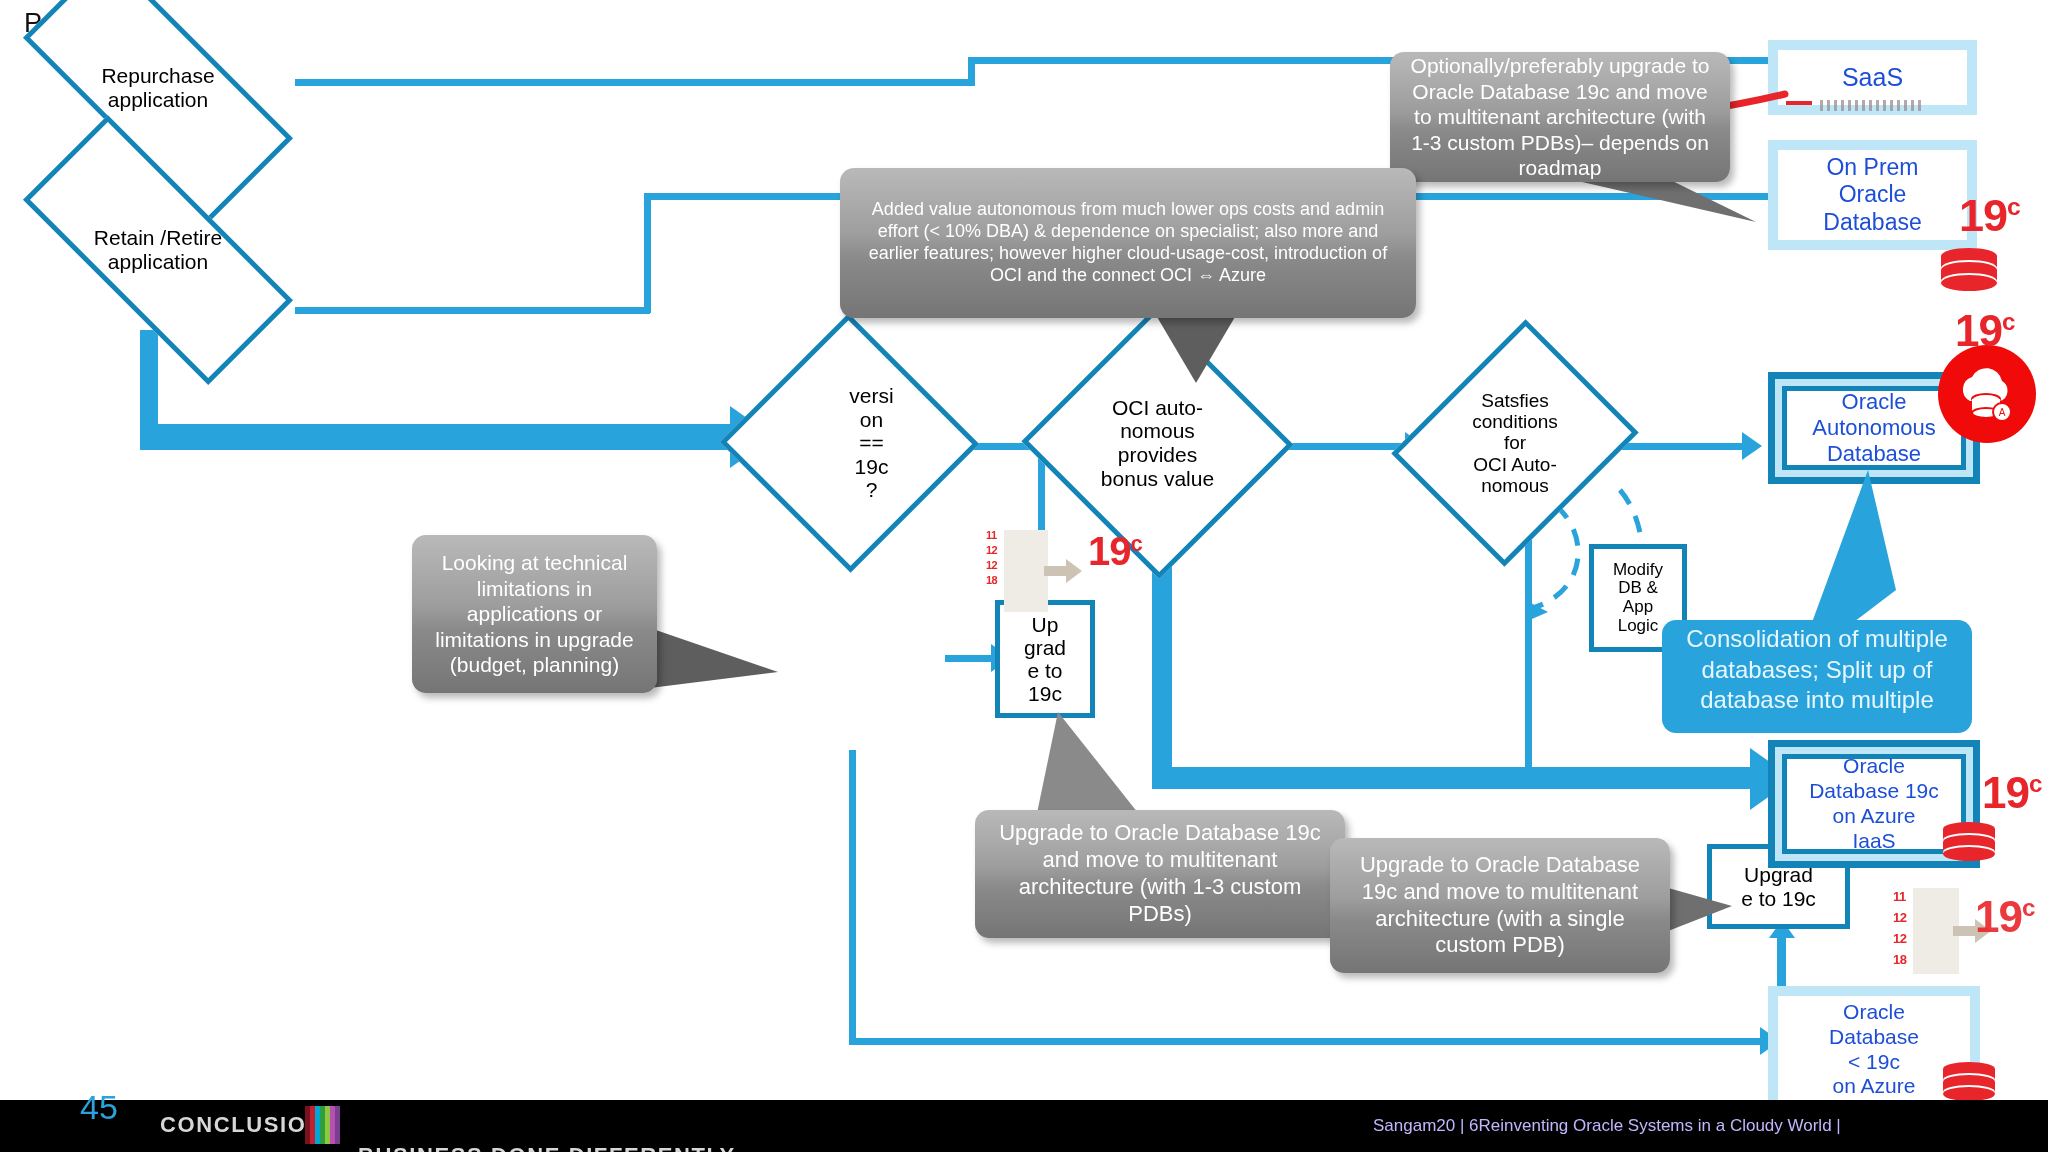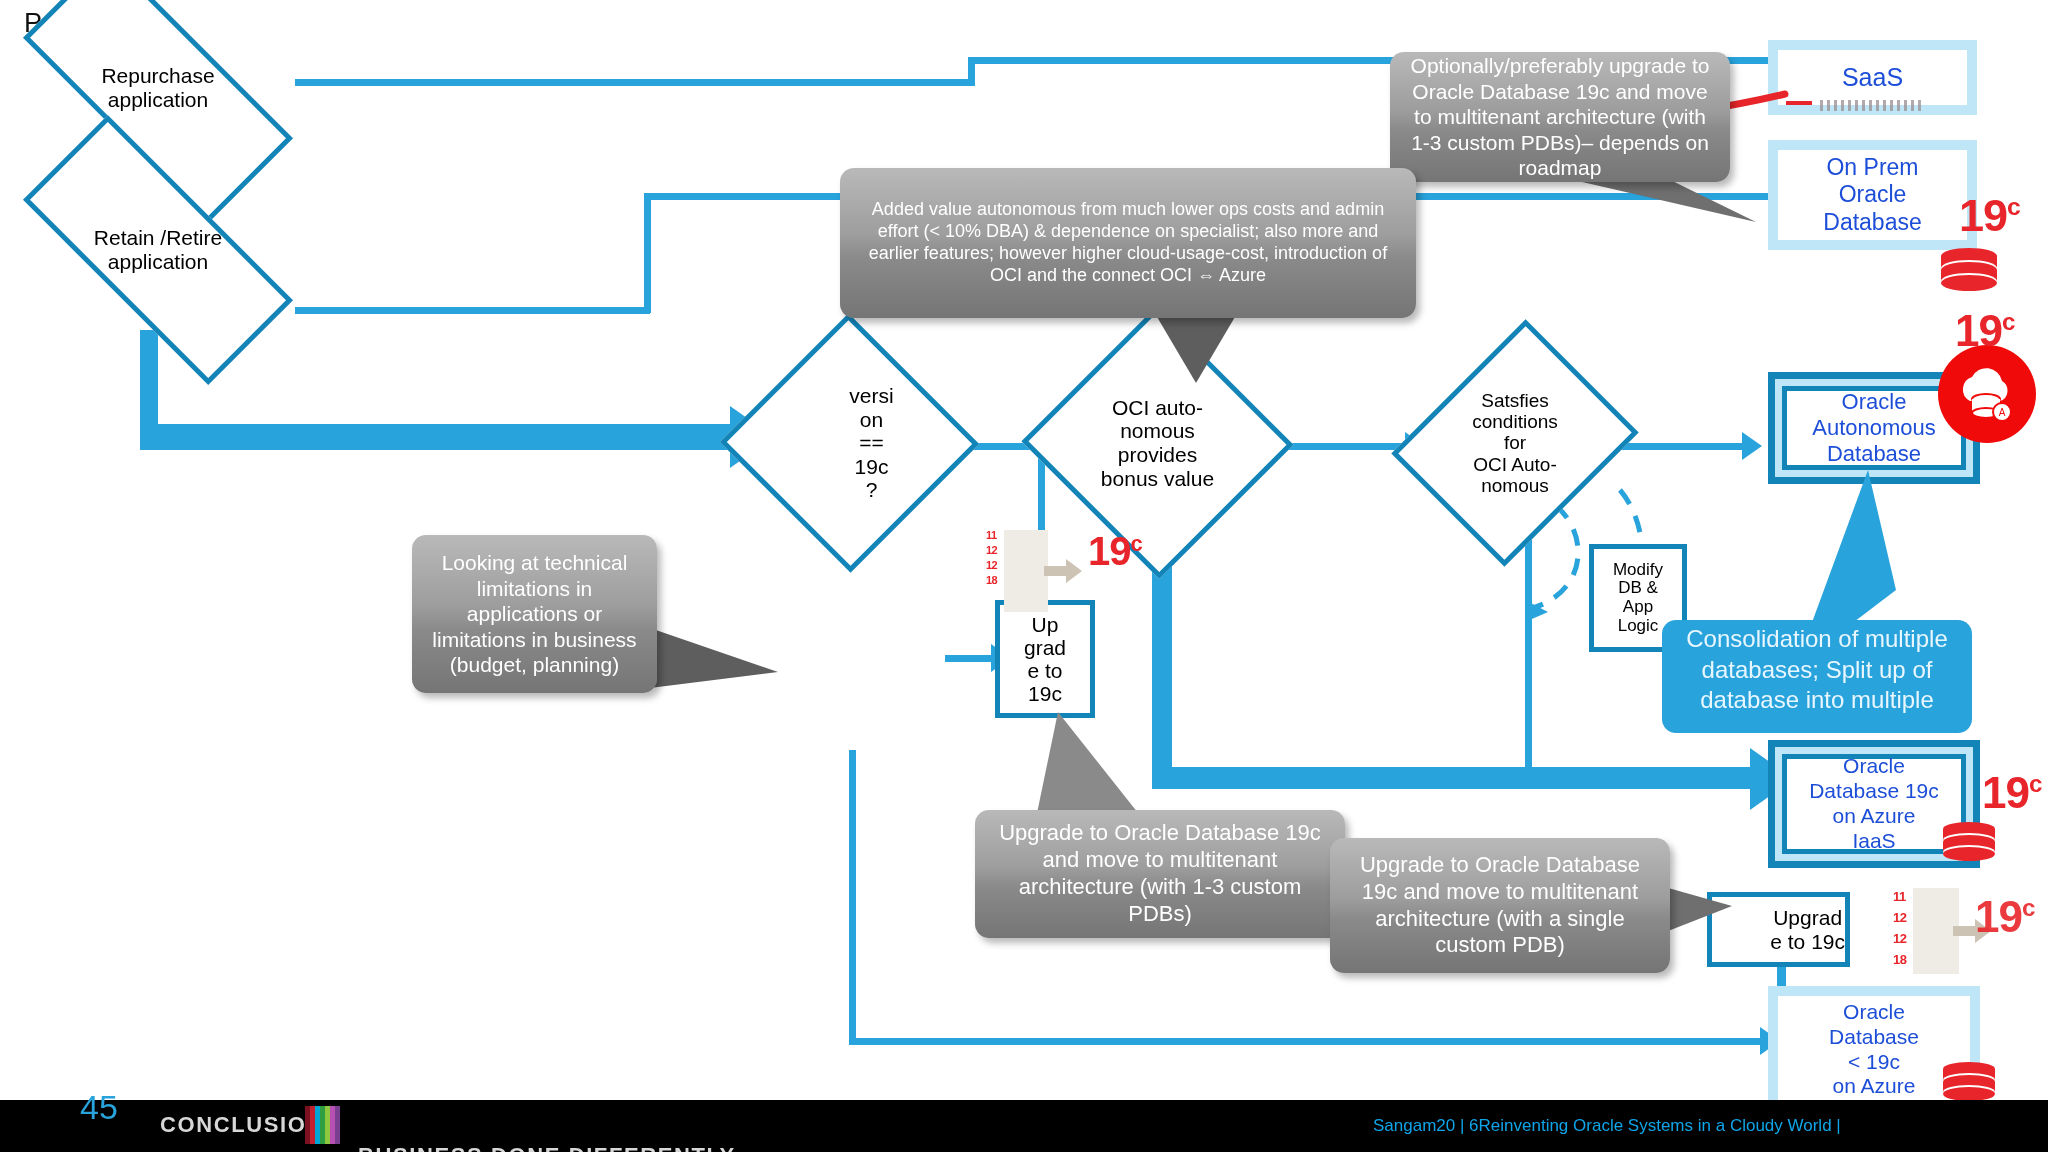--- a/index.html
+++ b/index.html
@@ -73,21 +73,21 @@
 
   
   .dashsvg{position:absolute;}
 
   
   .footer{position:absolute;left:0;bottom:0;width:2048px;height:52px;background:#000;padding-left:36px;}
   .footer .pg{position:absolute;left:80px;top:-12px;color:#29a3dc;font-size:34px;}
   .foot-label{position:absolute;color:#d7d7d7;font-size:22px;letter-spacing:1.6px;font-weight:bold;}
   .colorbars{position:absolute;display:flex;height:38px;}
   .colorbars i{display:block;width:5px;height:100%;}
-  .foot-right{position:absolute;color:#0ea5e9;font-size:17px;}
+  .foot-right{position:absolute;color:#c4b5fd;font-size:17px;}
 
   .red-scribble{position:absolute;}
   .saas-underline{position:absolute;}
 </style>
 </head>
 <body>
 
 <div id="stage">
 
   <div class="abs slide-title">Publiek</div>
@@ -197,21 +197,21 @@
 19c</span>
   </div>
 
   <div class="pbox" style="left:1589px;top:544px;width:98px;height:108px;font-size:17px;white-space:pre-line;">
     <span>Modify
 DB &amp;
 App
 Logic</span>
   </div>
 
-  <div class="pbox" style="left:1707px;top:892px;width:143px;height:75px;font-size:21px;white-space:pre-line;justify-content:flex-end;">
+  <div class="pbox" style="left:1707px;top:844px;width:143px;height:85px;font-size:21px;white-space:pre-line;">
     <span>Upgrad
 e to 19c</span>
   </div>
 
   <div class="mon" style="left:1768px;top:40px;width:209px;height:75px;">
     <div class="inner" style="font-size:25px;flex-direction:column;">
       <span>SaaS</span>
       <span class="saas-underline" style="left:18px;bottom:10px;width:26px;height:4px;background:#e8252a;"></span>
       <span class="abs" style="left:52px;bottom:4px;width:105px;height:11px;
                    background:repeating-linear-gradient(90deg,#9a8d90 0 3px,transparent 3px 7px);opacity:.75;"></span>
@@ -342,21 +342,21 @@
   </svg>
 
   <div class="callout" style="left:840px;top:168px;width:576px;height:150px;font-size:18px;z-index:8;">
     <div class="ctxt">Added value autonomous from much lower ops costs and admin effort (&lt; 10% DBA) &amp; dependence on specialist; also more and earlier features; however higher cloud-usage-cost, introduction of OCI and the connect OCI ⇔ Azure</div>
   </div>
   <svg class="abs" style="left:1150px;top:305px;width:190px;height:90px;z-index:7;">
     <polygon points="0,0 92,0 46,78" fill="#5e5e5e"></polygon>
   </svg>
 
   <div class="callout" style="left:412px;top:535px;width:245px;height:158px;font-size:21px;z-index:8;">
-    <div class="ctxt">Looking at technical limitations in applications or limitations in business (budget, planning)</div>
+    <div class="ctxt">Looking at technical limitations in applications or limitations in upgrade (budget, planning)</div>
   </div>
   <svg class="abs" style="left:650px;top:610px;width:130px;height:85px;z-index:7;">
     <polygon points="0,18 0,78 128,62" fill="#5e5e5e"></polygon>
   </svg>
 
   <div class="callout" style="left:975px;top:810px;width:370px;height:128px;font-size:22px;z-index:8;">
     <div class="ctxt">Upgrade to Oracle Database 19c and move to multitenant architecture (with 1-3 custom PDBs)</div>
   </div>
   <svg class="abs" style="left:1030px;top:712px;width:140px;height:110px;z-index:7;">
     <polygon points="28,0 112,106 6,106" fill="#8a8a8a"></polygon>

